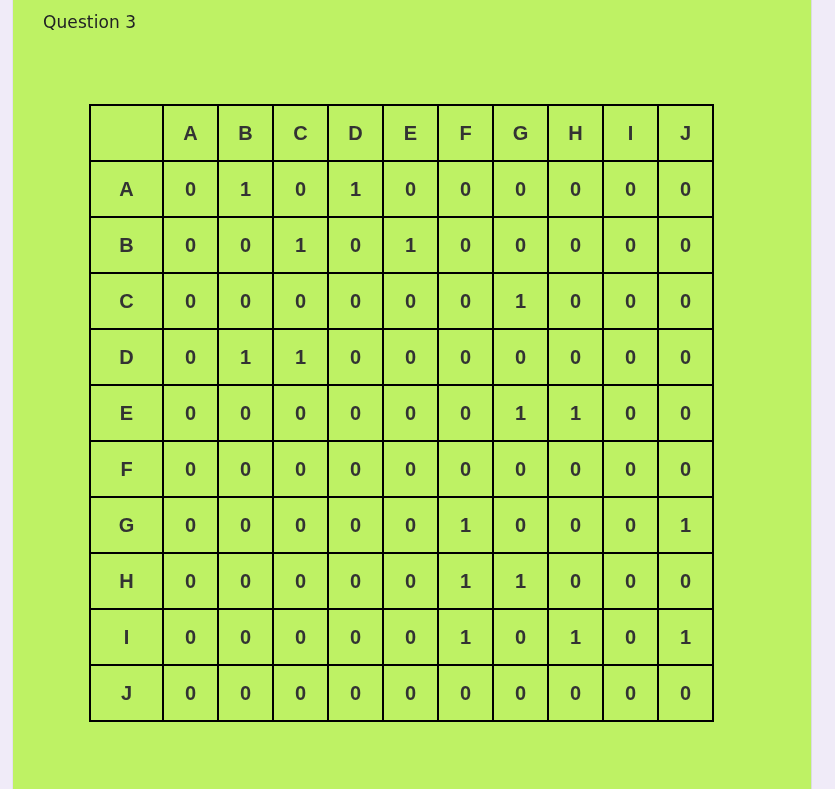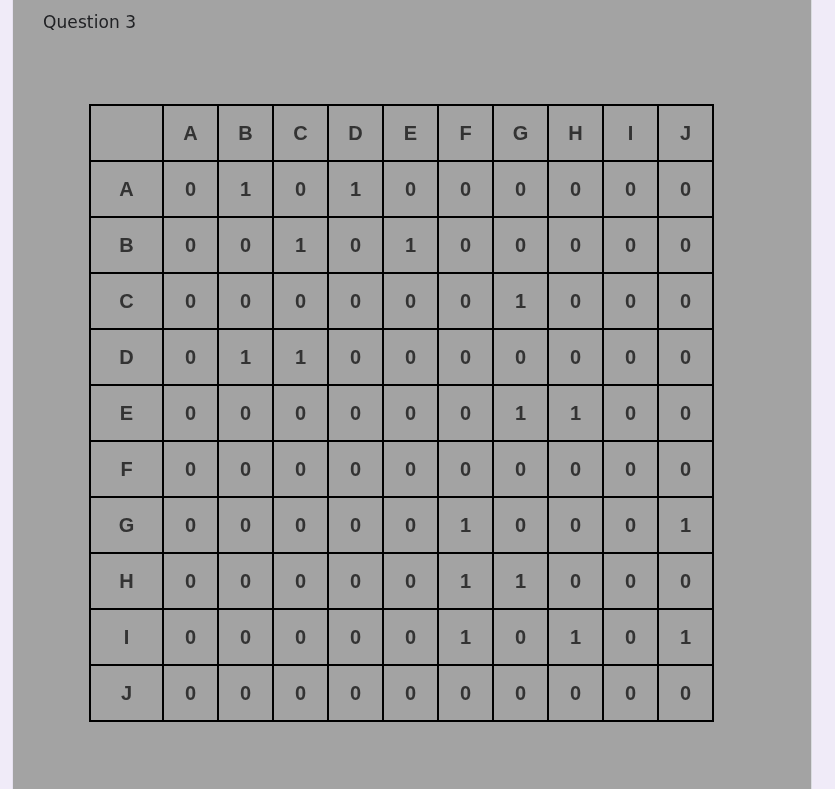--- a/index.html
+++ b/index.html
@@ -7,21 +7,21 @@
       width: 835px; height: 789px;
       background: #f0ebf8;
       position: relative;
       overflow: hidden;
       font-family: "Liberation Sans", sans-serif;
     }
     .card {
       position: absolute;
       left: 12px; top: 0;
       width: 798px; height: 789px;
-      background: #a3a3a3;
+      background: #bef264;
       border-right: 1px solid #dadce0;
       border-left: 1px solid #e6e1ef;
     }
     .question-title {
       position: absolute;
       left: 30px; top: 12px;
       font-family: "DejaVu Sans", sans-serif;
       font-size: 17px;
       color: #202124;
       letter-spacing: 0.1px;

